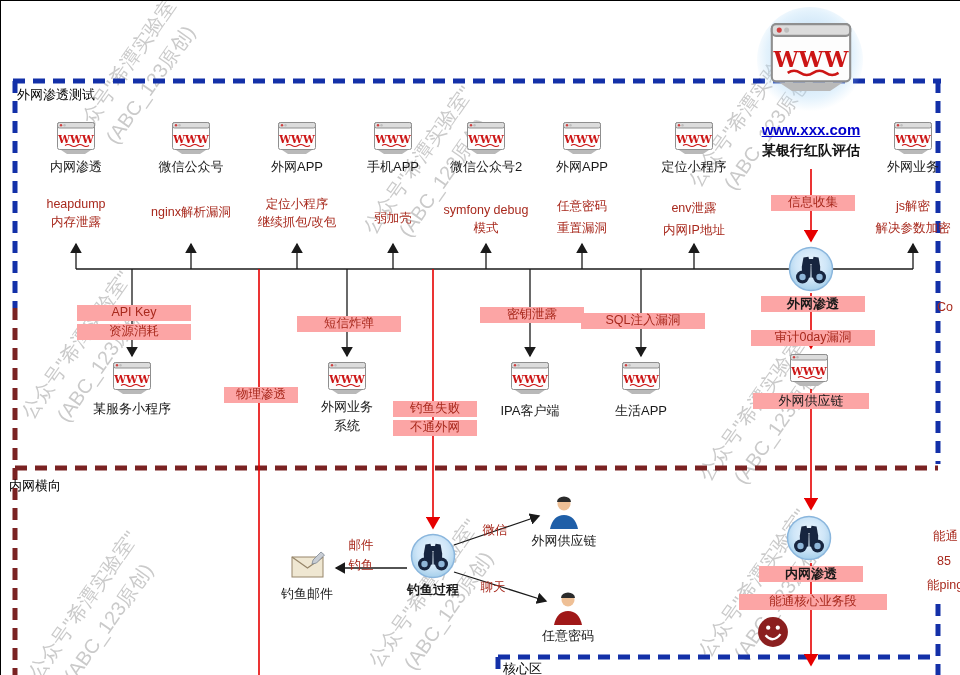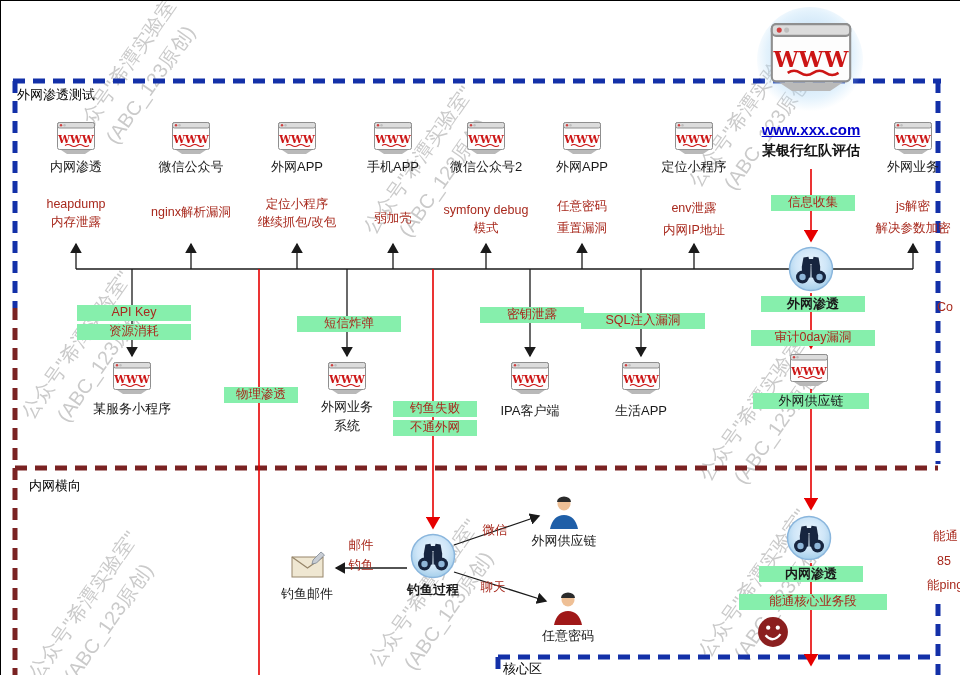--- a/index.html
+++ b/index.html
@@ -1,21 +1,21 @@
 <!DOCTYPE html>
 <html><head>
 <meta charset="utf-8">
 <style>
   html,body{margin:0;padding:0;background:#888;}
   #canvas{position:relative;width:960px;height:675px;background:#ffffff;border:1px solid #000;
           overflow:hidden;font-family:"Liberation Sans",sans-serif;}
   .abs{position:absolute;}
   .lbl{font-size:13px;color:#1a1a1a;text-align:center;line-height:1.25;}
   .bold{font-weight:bold;}
-  .bg{background:#86efac;padding:0 2px;}
+  .bg{background:#fca5a5;padding:0 2px;}
   .note{font-size:12.5px;color:#a8291d;text-align:center;line-height:1.25;}
   .sec{font-size:13px;color:#000;}
   .wm{width:220px;font-size:20px;color:#bdbdbd;opacity:.8;text-align:center;line-height:1.55;
       transform:rotate(-55deg);white-space:nowrap;pointer-events:none;z-index:1;}
   .layer-lines{position:absolute;left:0;top:0;z-index:2;pointer-events:none;}
   .ct{z-index:3;}
   .url{font-size:15px;font-weight:bold;color:#0000cc;text-decoration:underline;text-align:center;}
   .tname{font-size:14px;font-weight:bold;color:#111;text-align:center;}
   .logo-text{font-family:"DejaVu Serif",serif;font-size:26px;font-weight:bold;color:#8b2121;letter-spacing:2px;}
   .glow{border-radius:50%;background:radial-gradient(circle at 50% 45%, rgba(120,180,230,.6), rgba(185,222,248,.4) 55%, rgba(255,255,255,0) 72%);}
@@ -145,21 +145,21 @@
       <path d="M810,168 L810,240" marker-end="url(#mR)"></path>
       <path d="M810,292 L810,347" marker-end="url(#mR)"></path>
       <path d="M810,388 L810,508" marker-end="url(#mR)"></path>
       <path d="M810,562 L810,664" marker-end="url(#mR)"></path>
       <path d="M258,268 L258,675"></path>
       <path d="M432,268 L432,527" marker-end="url(#mR)"></path>
     </g>
   </svg>
 
   <div class="abs ct sec" style="left:16px;top:85px">外网渗透测试</div>
-  <div class="abs ct sec" style="left:28px;top:476px">内网横向</div>
+  <div class="abs ct sec" style="left:8px;top:476px">内网横向</div>
   <div class="abs ct sec" style="left:502px;top:659px">核心区</div>
 
   <div class="abs ct glow" style="left:756px;top:6px;width:106px;height:106px"></div>
   <div class="abs ct" style="left:767px;top:20px"><svg width="86" height="72">
         <use href="#ic-www"></use>
       </svg></div>
   <div class="abs ct url" style="left:742px;top:120px;width:136px">www.xxx.com</div>
   <div class="abs ct tname" style="left:742px;top:141px;width:136px">某银行红队评估</div>
 
   <div class="abs ct" style="left:55px;top:120px"><svg width="40" height="34">

